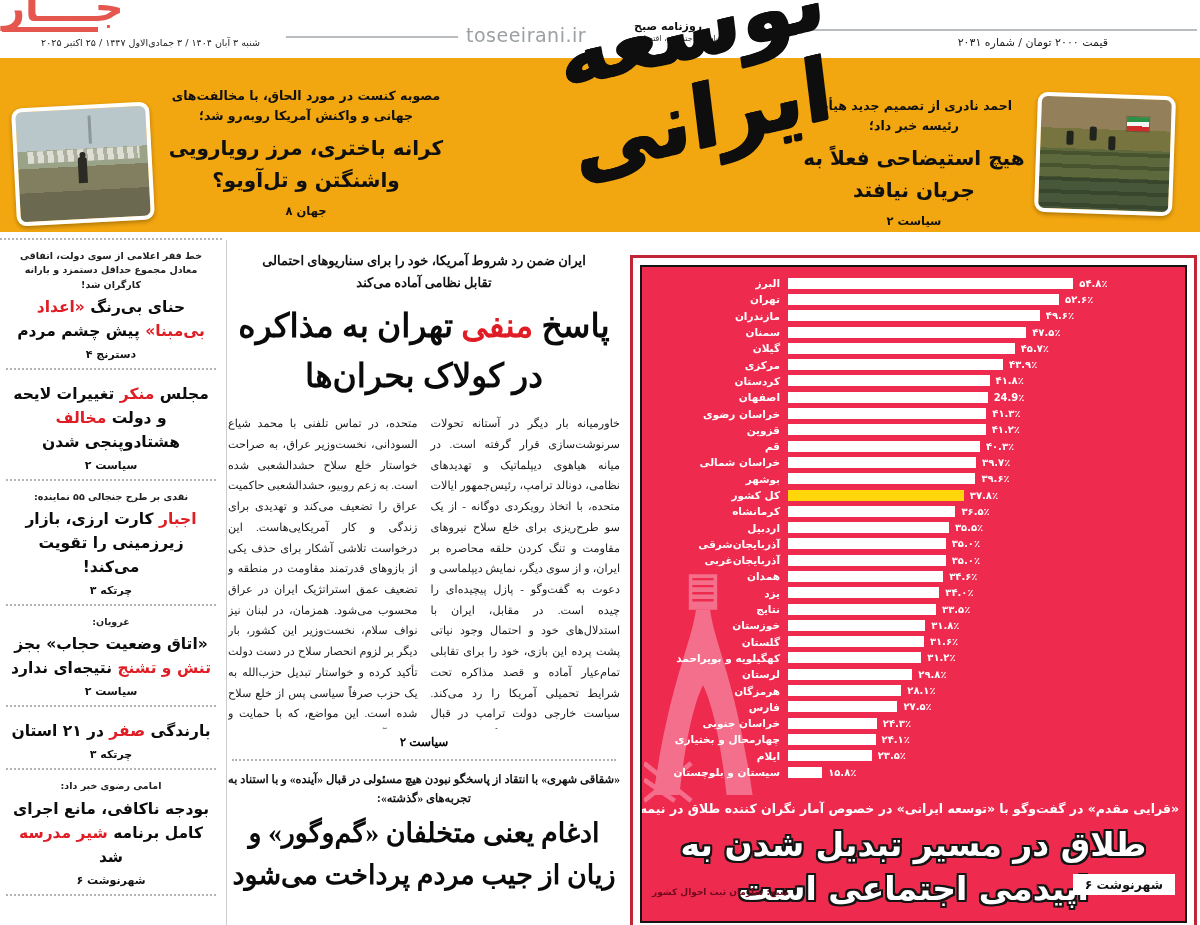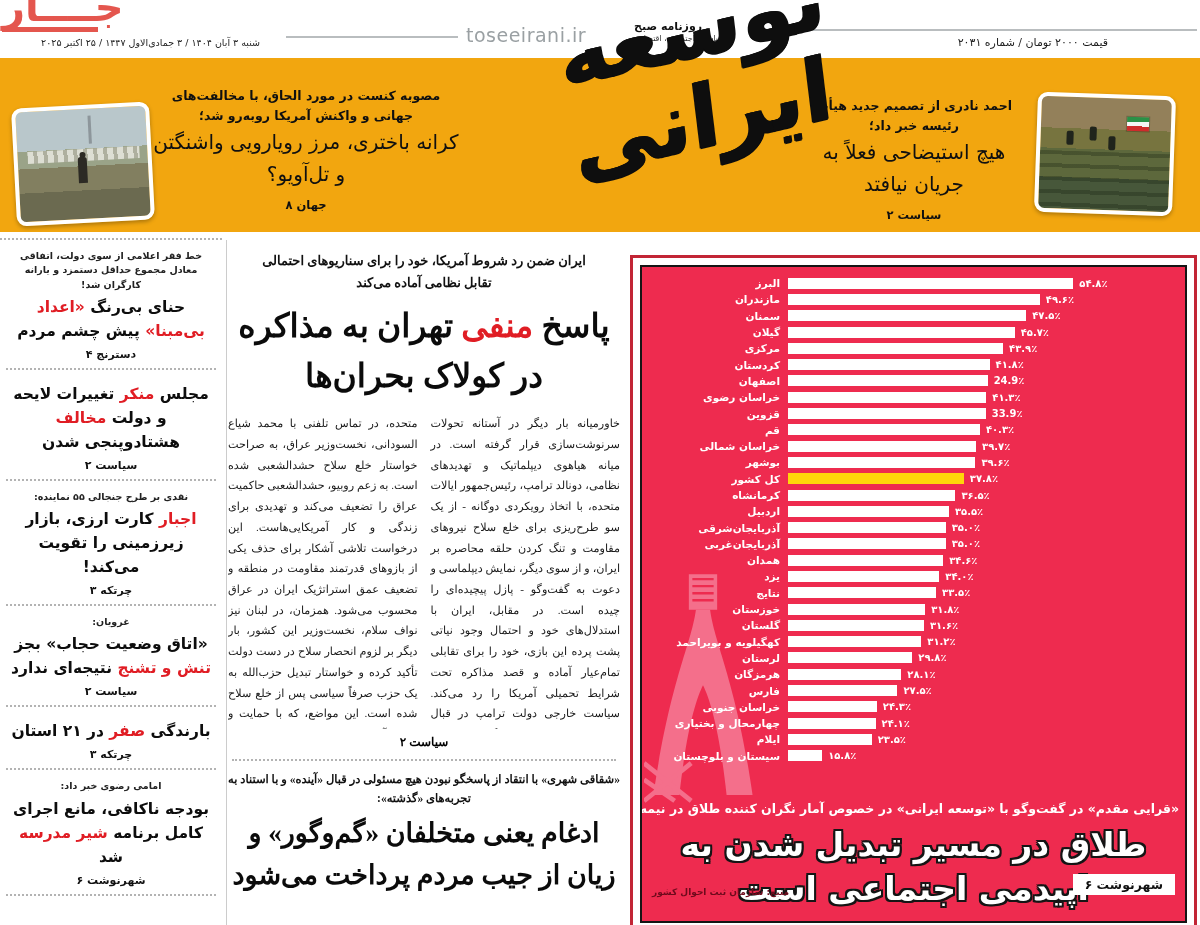--- a/index.html
+++ b/index.html
@@ -36,21 +36,21 @@
               background:linear-gradient(#93805a 0 28%,#77743f 28% 46%,#5d683c 46% 72%,#47573a 72% 100%);}
   #photo-right .rows{position:absolute;left:0;right:0;bottom:0;height:52%;opacity:.5;
               background:repeating-linear-gradient(180deg,rgba(15,25,10,.55) 0 4px,transparent 4px 13px);}
   #photo-right .flag{position:absolute;left:66%;top:16%;width:22px;height:14px;
               background:linear-gradient(#2a9147 0 34%,#f4f4f4 34% 66%,#cf2b2b 66% 100%);box-shadow:0 0 0 1px rgba(0,0,0,.2);}
   #photo-right .fig{position:absolute;width:7px;height:14px;background:#20241c;border-radius:2px;}
   .banner-story{position:absolute;direction:rtl;text-align:center;color:#101010;}
   #banner-left-story{left:150px;top:28px;width:312px;}
   #banner-right-story{left:798px;top:38px;width:232px;}
   .banner-kicker{font-size:12.5px;font-weight:bold;line-height:1.6;}
-  .banner-headline{font-size:20px;font-weight:400;line-height:1.6;}
+  .banner-headline{font-size:20px;font-weight:700;line-height:1.6;margin-top:6px;}
   .banner-tag{font-size:11.5px;font-weight:bold;margin-top:8px;}
   
   #sidebar{position:absolute;left:0;top:238px;width:222px;height:687px;overflow:hidden;
            direction:rtl;text-align:center;border-top:2px dotted #b3b3b3;padding:0 6px;box-sizing:border-box;}
   .sb-art{padding:9px 2px 7px;border-bottom:2px dotted #b3b3b3;}
   .sb-art:last-child{border-bottom:none;}
   .sb-kicker{font-size:9.5px;font-weight:bold;color:#222;line-height:1.5;}
   .sb-headline{font-size:15.5px;font-weight:900;color:#0d0d0d;line-height:1.55;margin-top:3px;}
   .sb-tag{font-size:11px;font-weight:bold;color:#111;margin-top:5px;}
   #sidebar-divider{position:absolute;left:226px;top:240px;width:1px;height:685px;background:#cccccc;}
@@ -191,20 +191,25 @@
         <path d="M44,48 C40,78 22,108 8,205 L30,205 C36,150 44,124 50,112 C56,124 64,150 70,205 L92,205 C78,108 60,78 56,48 Z" fill="#f5738f"></path>
         <path d="M0,178 L40,210 M0,192 L26,210 M40,178 L0,210" stroke="#f5738f" stroke-width="4" fill="none"></path>
       </svg>
       <div id="chart-bars">
           <div class="bar-row">
             <div class="bar-label">البرز</div>
             <div class="bar" style="width: 285.292px;"></div>
             <div class="bar-pct">۵۴.۸٪</div>
           </div>
           <div class="bar-row">
+            <div class="bar-label">تهران</div>
+            <div class="bar" style="width: 271.124px;"></div>
+            <div class="bar-pct">۵۲.۶٪</div>
+          </div>
+          <div class="bar-row">
             <div class="bar-label">مازندران</div>
             <div class="bar" style="width: 251.804px;"></div>
             <div class="bar-pct">۴۹.۶٪</div>
           </div>
           <div class="bar-row">
             <div class="bar-label">سمنان</div>
             <div class="bar" style="width: 238.28px;"></div>
             <div class="bar-pct">۴۷.۵٪</div>
           </div>
           <div class="bar-row">
@@ -228,21 +233,21 @@
             <div class="bar-pct">24.9٪</div>
           </div>
           <div class="bar-row">
             <div class="bar-label">خراسان رضوی</div>
             <div class="bar" style="width: 198.352px;"></div>
             <div class="bar-pct">۴۱.۳٪</div>
           </div>
           <div class="bar-row">
             <div class="bar-label">قزوین</div>
             <div class="bar" style="width: 197.708px;"></div>
-            <div class="bar-pct">33.9٪</div>
+            <div class="bar-pct">۴۱.۲٪</div>
           </div>
           <div class="bar-row">
             <div class="bar-label">قم</div>
             <div class="bar" style="width: 191.912px;"></div>
             <div class="bar-pct">۴۰.۳٪</div>
           </div>
           <div class="bar-row">
             <div class="bar-label">خراسان شمالی</div>
             <div class="bar" style="width: 188.048px;"></div>
             <div class="bar-pct">۳۹.۷٪</div>

